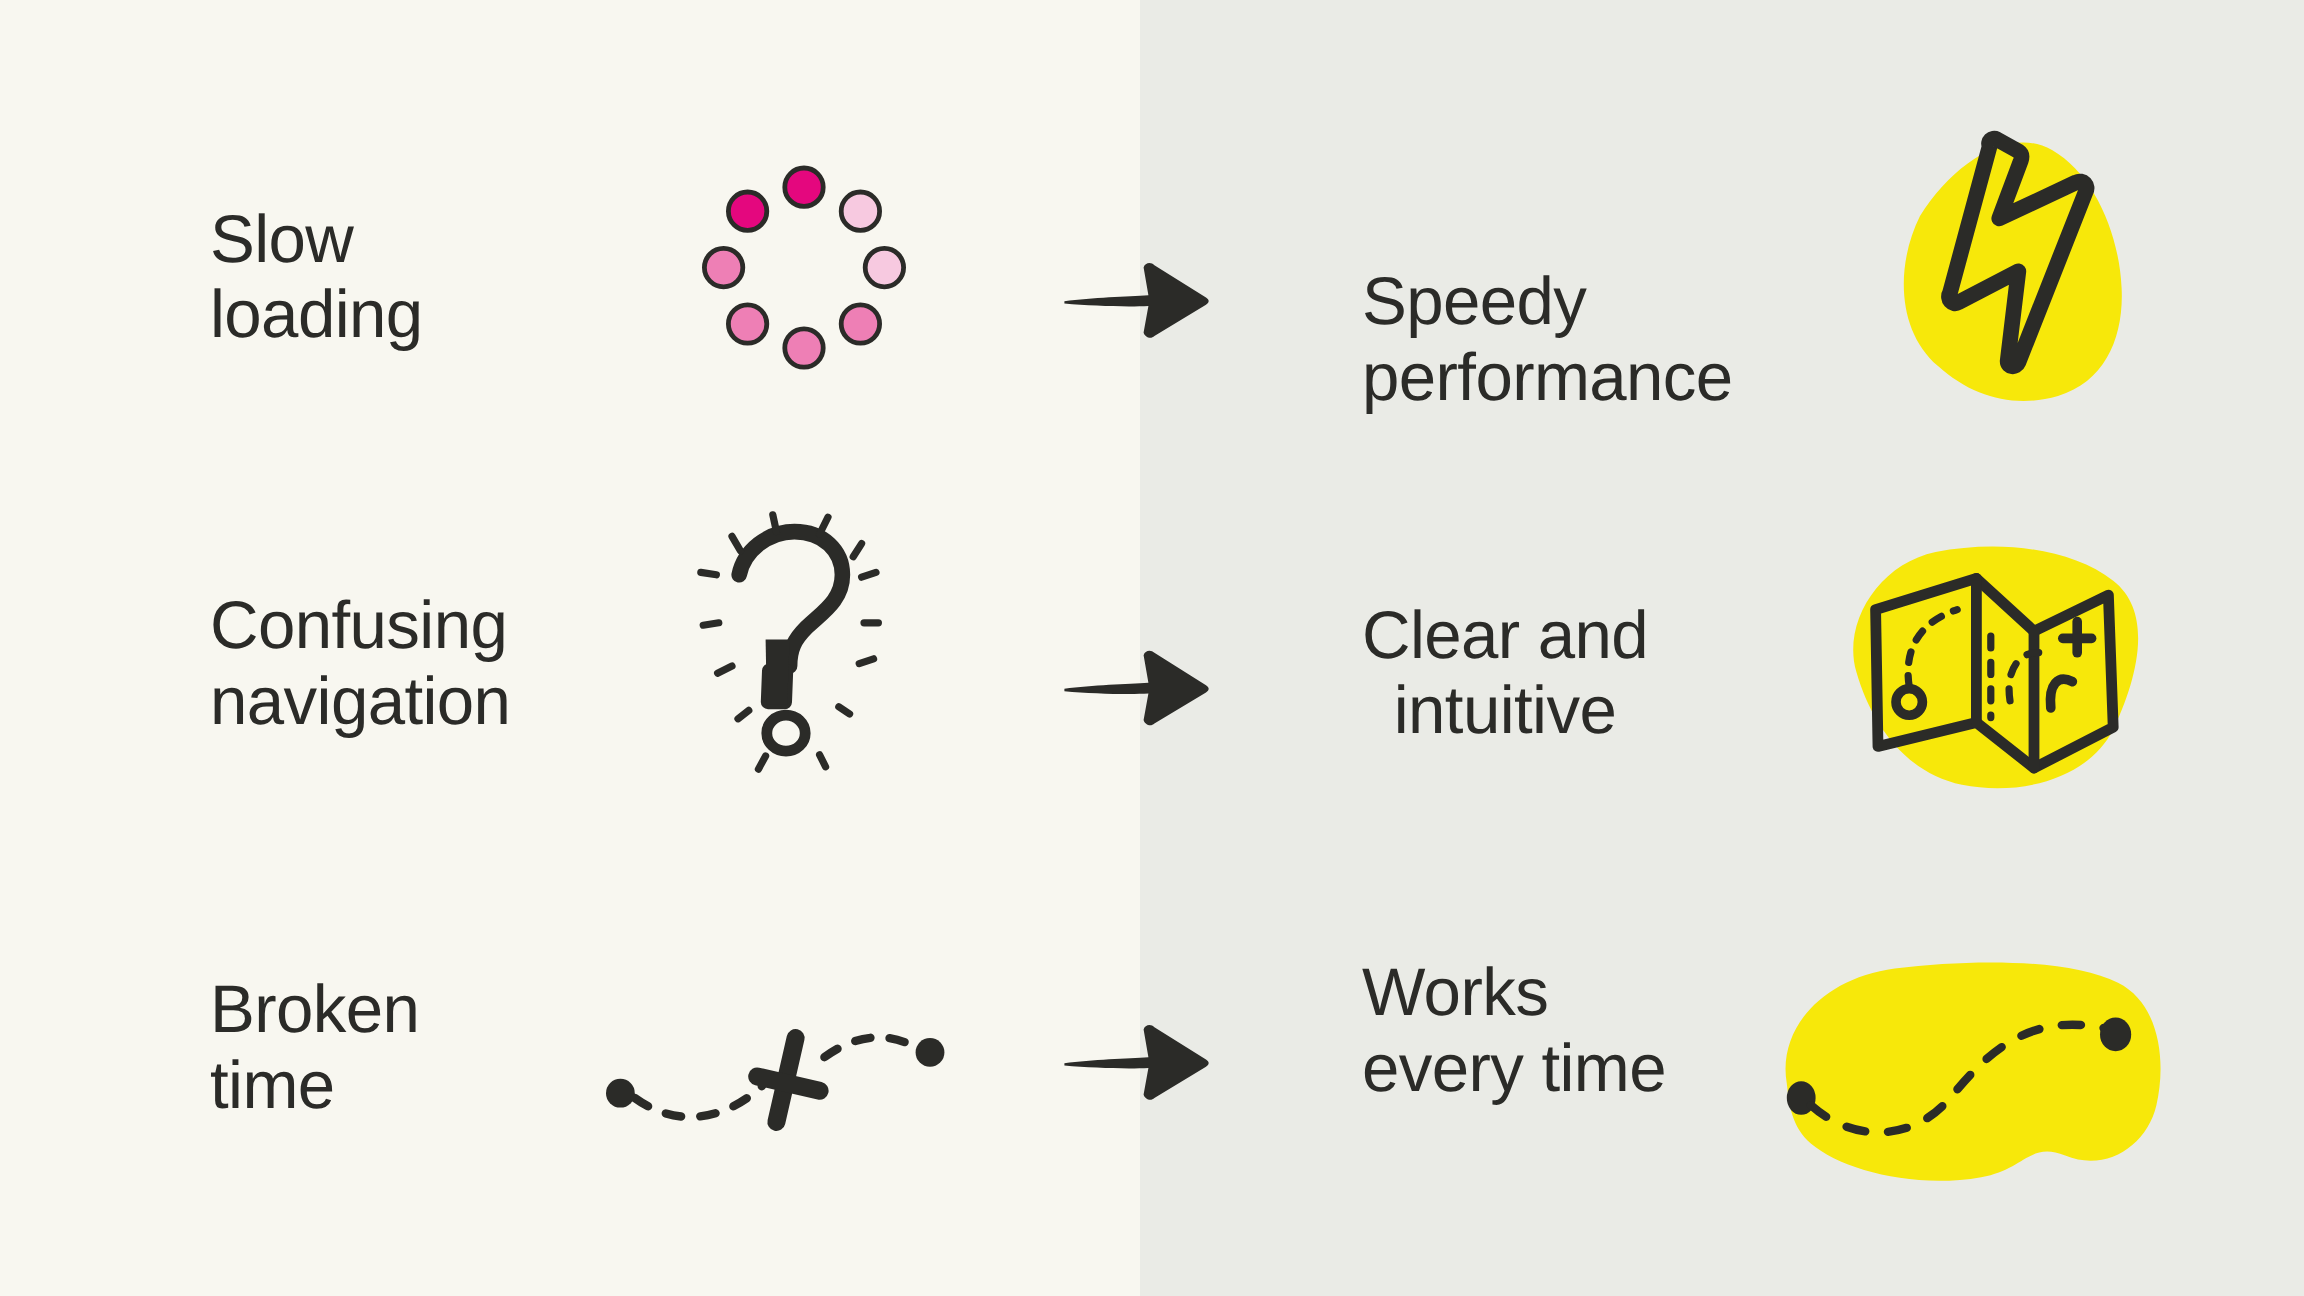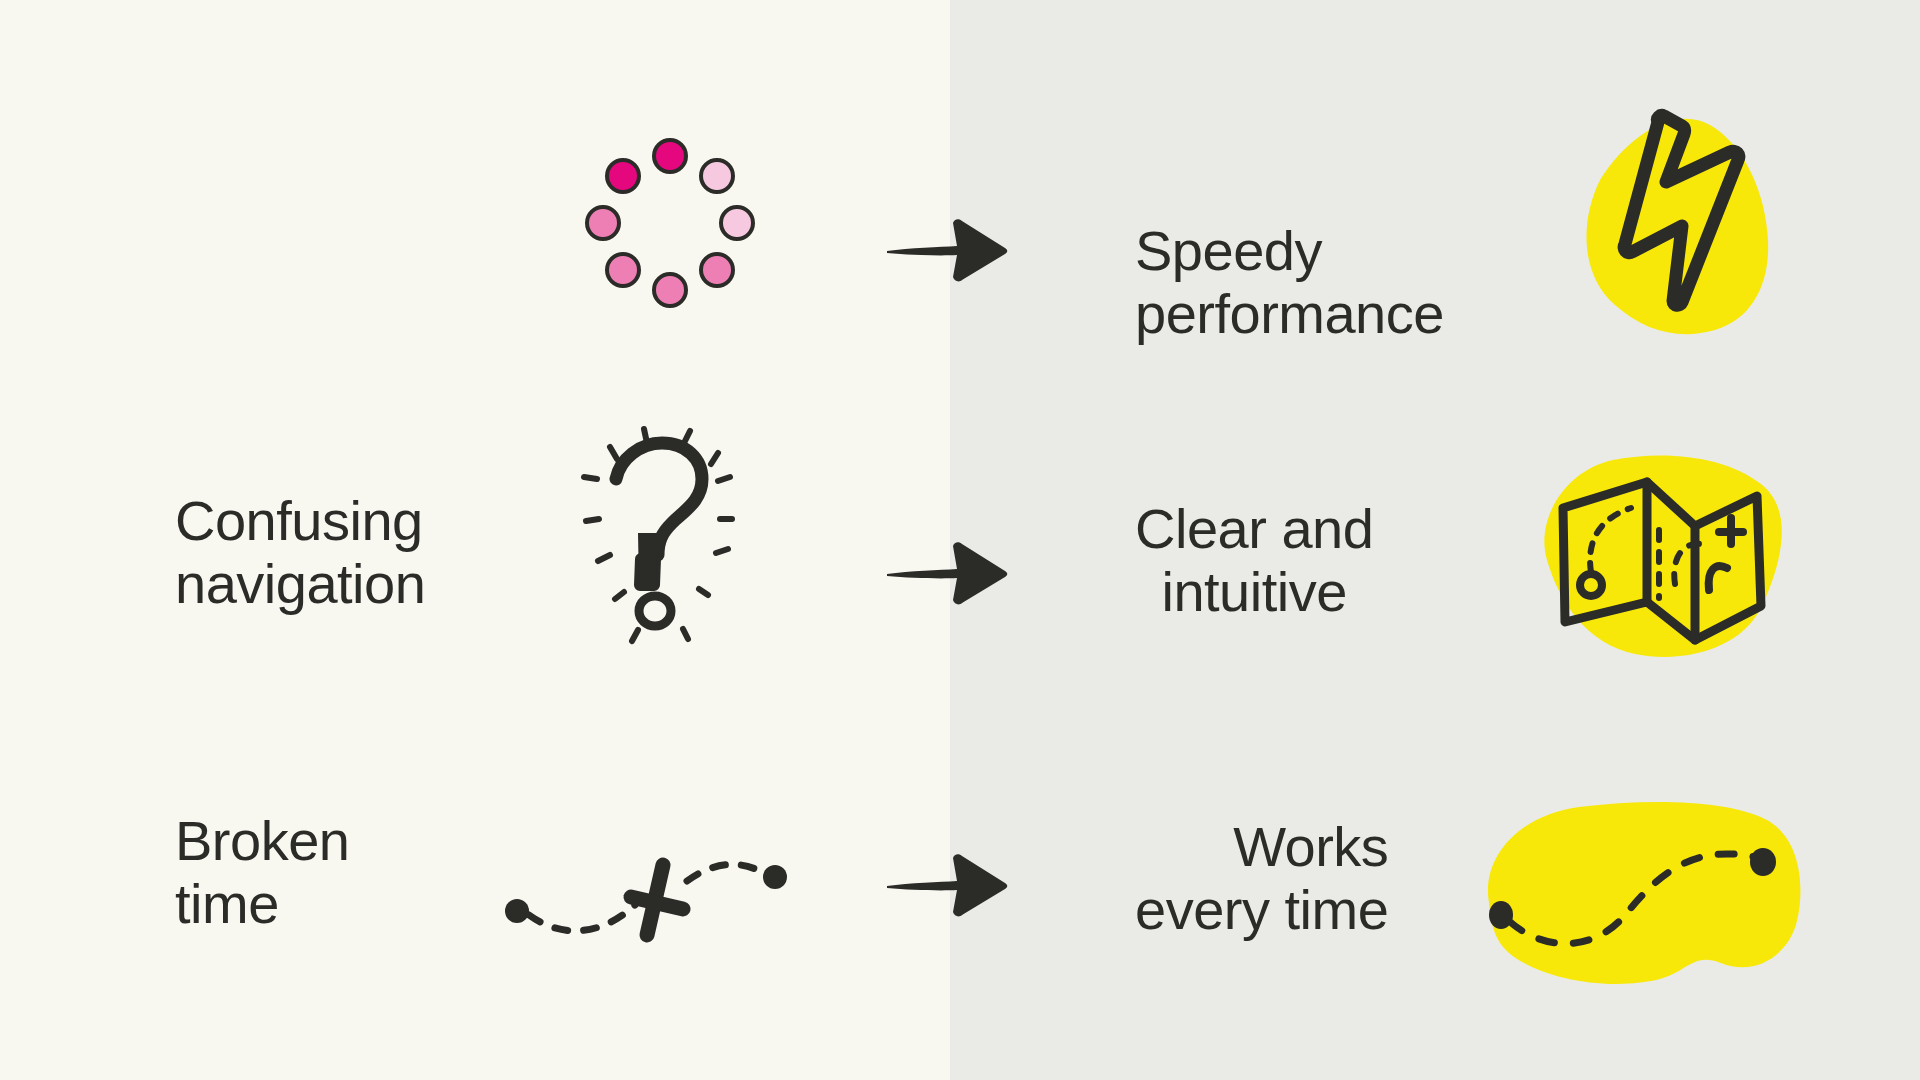--- a/index.html
+++ b/index.html
@@ -40,21 +40,21 @@
     white-space:pre-line;
   }
   .label-left  { left:175px;  top:105px; }
   .label-right { left:1135px; top:105px; }
 
   #row-1 .label-left  { top:108px; }
   #row-1 .label-right { top:112px;margin-top:48px; }
   #row-2 .label-left  { top:100px; }
   #row-2 .label-right { top:108px;text-align:center; }
   #row-3 .label-left  { top:110px; }
-  #row-3 .label-right { top:116px;text-align:right; }
+  #row-3 .label-right { top:96px; }
 
   
   .icon-left {
     position:absolute;
     left:500px;
     top:50px;
     width:330px;
     height:250px;
     display:flex;
     align-items:center;
@@ -104,20 +104,22 @@
   }
 </style>
 </head>
 <body>
 
 <div class="panel" id="panel-left"></div>
 <div class="panel" id="panel-right"></div>
 
 <div class="row" id="row-1">
 
+  <div class="label label-left">Slow
+loading</div>
 
   <div class="icon-left">
     <div class="spinner">
       <div class="dot" style="left:67px;  top:0px;   background:#e4077e;"></div>
       <div class="dot" style="left:114px; top:20px;  background:#f7c9e0;"></div>
       <div class="dot" style="left:134px; top:67px;  background:#f7c9e0;"></div>
       <div class="dot" style="left:114px; top:114px; background:#ee7fb5;"></div>
       <div class="dot" style="left:67px;  top:134px; background:#ee7fb5;"></div>
       <div class="dot" style="left:20px;  top:114px; background:#ee7fb5;"></div>
       <div class="dot" style="left:0px;   top:67px;  background:#ee7fb5;"></div>

